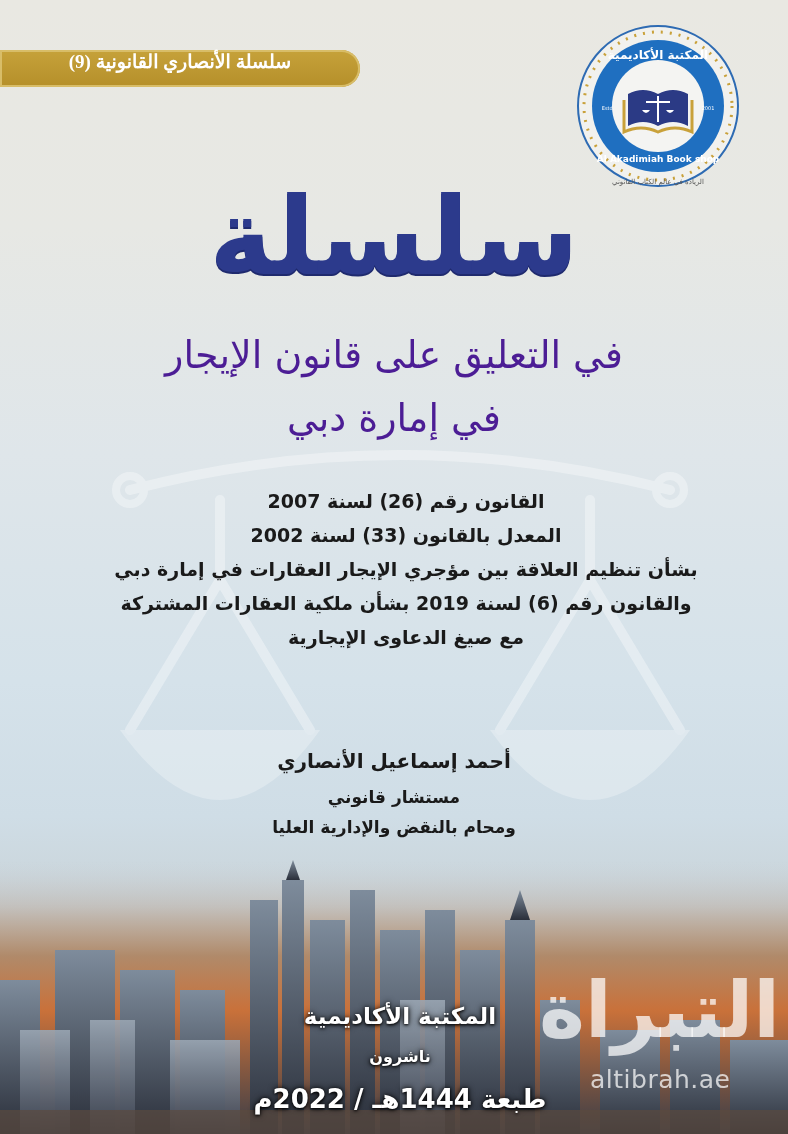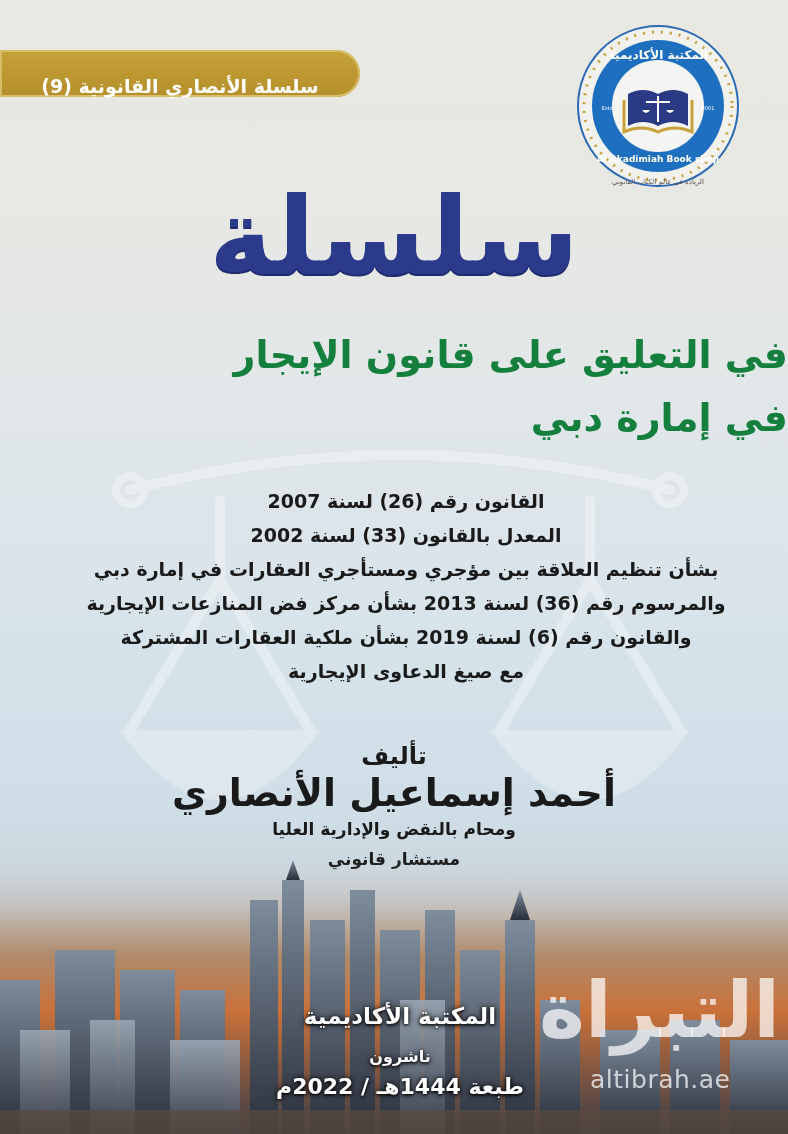--- a/index.html
+++ b/index.html
@@ -3,68 +3,69 @@
 <meta charset="utf-8">
 <style>
   html, body { margin: 0; padding: 0; }
   body {
     width: 788px; height: 1134px; overflow: hidden; position: relative;
     font-family: "DejaVu Sans", sans-serif;
     background: linear-gradient(180deg, #e9e8e2 0%, #e7e8e4 20%, #dfe6ea 40%, #d5e2ea 60%, #cfdde6 72%, #c9d3d8 80%, #b8a58f 86%, #8a6c55 92%, #4a4a52 100%);
   }
   .cover { position: absolute; inset: 0; }
   .series-banner {
-    position: absolute; left: 0; top: 50px; width: 360px; height: 47px;
+    position: absolute; left: 0; top: 50px; width: 360px; height: 37px;
     background: linear-gradient(180deg, #c6a23a, #b58f2a);
     border-radius: 0 24px 24px 0;
-    display: flex; align-items: flex-end; justify-content: center;
+    display: flex; align-items: flex-start; justify-content: center;
     color: #fff; font-weight: bold; font-size: 19px; direction: rtl;
     box-shadow: inset 0 0 0 2px #d8bd68;
+    font-family: Liberation Serif, serif;
   }
   .logo {
     position: absolute; left: 576px; top: 24px; width: 164px; height: 164px;
   }
   .logo svg { width: 100%; height: 100%; }
   .title {
     position: absolute; left: 0; right: 0; top: 178px; text-align: center;
     color: #2c3a8c; font-size: 108px; font-weight: bold; direction: rtl;
     letter-spacing: 2px; line-height: 1.1;
     text-shadow: 0 2px 0 #1f2a6e;
   }
   .subtitle {
-    position: absolute; left: 0; right: 0; direction: rtl;
-    color: #15803d; font-weight: bold; font-size: 38px; line-height: 1.2;
+    position: absolute; left: 0; right: 0; text-align: center; direction: rtl;
+    color: #4c1d95; font-weight: normal; font-size: 38px; line-height: 1.2;
   }
   .sub1 { top: 333px; }
   .sub2 { top: 388px; margin-top: 8px; }
   .scales {
     position: absolute; left: 110px; top: 430px; width: 580px; height: 440px;
     opacity: 0.35;
   }
   .laws {
     position: absolute; left: 0; right: 0; top: 484px; text-align: center;
     direction: rtl; color: #1a1a1a; font-weight: bold; font-size: 19px; line-height: 34px;
   }
   .laws div { white-space: nowrap; margin-left: 24px; }
   .author-block {
     position: absolute; left: 0; right: 0; top: 740px; text-align: center;
     direction: rtl; color: #1a1a1a; font-weight: bold;
   }
   .author-label { font-size: 24px; line-height: 32px; }
-  .author-name { font-size: 38px; line-height: 42px; }
+  .author-name { font-size: 20px; line-height: 42px; }
   .author-role { font-size: 17px; line-height: 30px; }
   .skyline { position: absolute; left: 0; top: 860px; width: 788px; height: 274px; }
   .publisher {
     position: absolute; left: 220px; width: 360px; top: 1000px; text-align: center;
     direction: rtl; color: #fff; font-weight: bold;
     text-shadow: 0 1px 3px #000, 0 0 6px #000;
   }
   .pub-name { font-size: 23px; line-height: 32px; }
   .pub-role { font-size: 16px; line-height: 26px; margin-top: 12px; }
-  .pub-edition { font-size: 22px; line-height: 34px; }
+  .pub-edition { font-size: 26px; line-height: 34px; margin-top: 12px; }
   .watermark {
     position: absolute; left: 590px; top: 955px; width: 190px; height: 170px;
     color: rgba(255,255,255,0.72); 
   }
   .wm-arabic { font-size: 78px; font-weight: bold; direction: rtl; line-height: 110px; }
   .wm-url { font-size: 25px; font-weight: normal; line-height: 30px; letter-spacing: 0.5px; }
 </style>
 </head>
 <body>
 
@@ -109,31 +110,29 @@
     </svg>
   </div>
 
   <div class="title">سلسلة</div>
   <div class="subtitle sub1">في التعليق على قانون الإيجار</div>
   <div class="subtitle sub2">في إمارة دبي</div>
 
   <div class="laws">
     <div>القانون رقم (26) لسنة 2007</div>
     <div>المعدل بالقانون (33) لسنة 2002</div>
-    <div>بشأن تنظيم العلاقة بين مؤجري ومستأجري العقارات في إمارة دبي</div>
-    <div>والمرسوم رقم (36) لسنة 2013 بشأن مركز فض المنازعات الإيجارية</div>
+    <div>بشأن تنظيم العلاقة بين مؤجري الإيجار العقارات في إمارة دبي</div>
     <div>والقانون رقم (6) لسنة 2019 بشأن ملكية العقارات المشتركة</div>
     <div>مع صيغ الدعاوى الإيجارية</div>
   </div>
 
   <div class="author-block">
-    <div class="author-label">تأليف</div>
     <div class="author-name">أحمد إسماعيل الأنصاري</div>
+    <div class="author-role">مستشار قانوني</div>
     <div class="author-role">ومحام بالنقض والإدارية العليا</div>
-    <div class="author-role">مستشار قانوني</div>
   </div>
 
   <svg class="skyline" viewBox="0 0 788 274" preserveAspectRatio="none">
     <defs>
       <linearGradient id="sky" x1="0" y1="0" x2="0" y2="1">
         <stop offset="0" stop-color="#c9ced3" stop-opacity="0"></stop>
         <stop offset="0.35" stop-color="#b08a6a"></stop>
         <stop offset="0.55" stop-color="#c9713a"></stop>
         <stop offset="1" stop-color="#3a3d47"></stop>
       </linearGradient>

